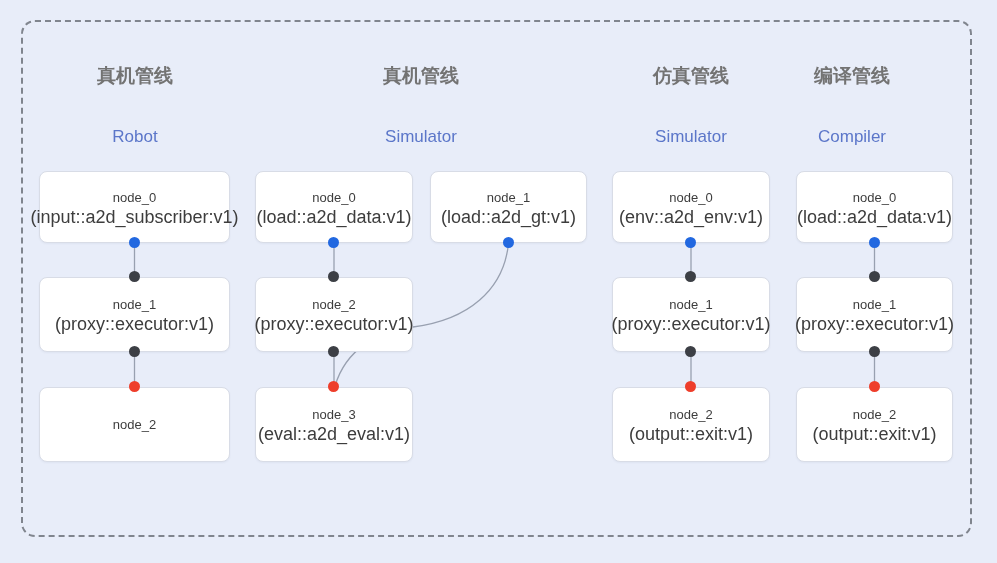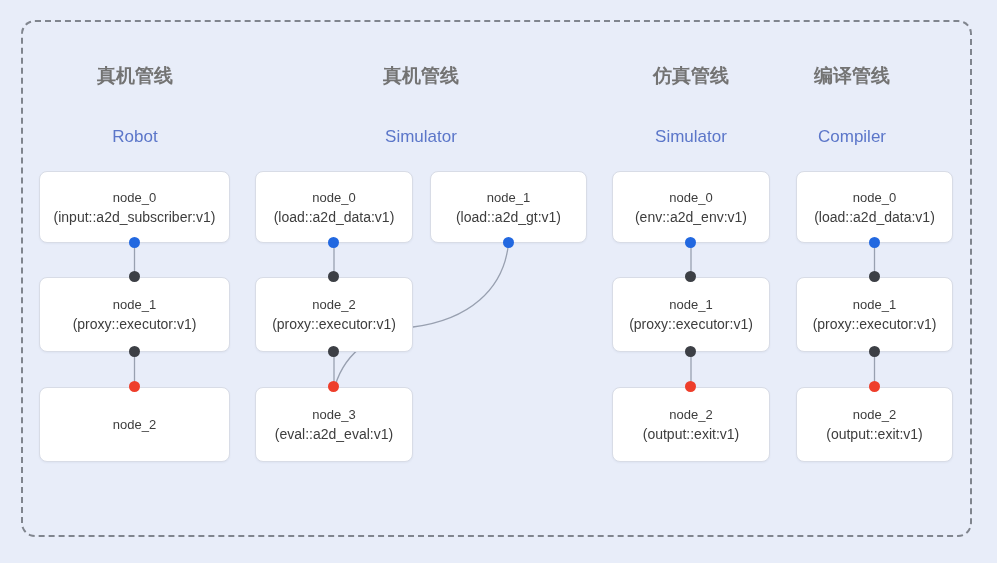--- a/index.html
+++ b/index.html
@@ -35,21 +35,21 @@
   .node-box{
     position:absolute;box-sizing:border-box;
     background:#ffffff;
     border:1px solid #d8dce6;
     border-radius:8px;
     box-shadow:0 1px 2px rgba(40,60,100,0.05);
     display:flex;flex-direction:column;align-items:center;justify-content:center;
     gap:3px;
   }
   .node-name{font-size:13px;color:#3d3d3d;line-height:17px;}
-  .node-impl{font-size:14px;color:#3d3d3d;line-height:17px;white-space:nowrap;}
+  .node-impl{font-size:18px;color:#3d3d3d;line-height:17px;white-space:nowrap;}
 
   
   .cA{left:39px;width:191px;}
   .cB{left:255px;width:158px;}
   .cC{left:430px;width:157px;}
   .cD{left:612px;width:158px;}
   .cE{left:796px;width:157px;}
   
   .r0{top:171px;height:72px;}
   .r1{top:277px;height:75px;}

